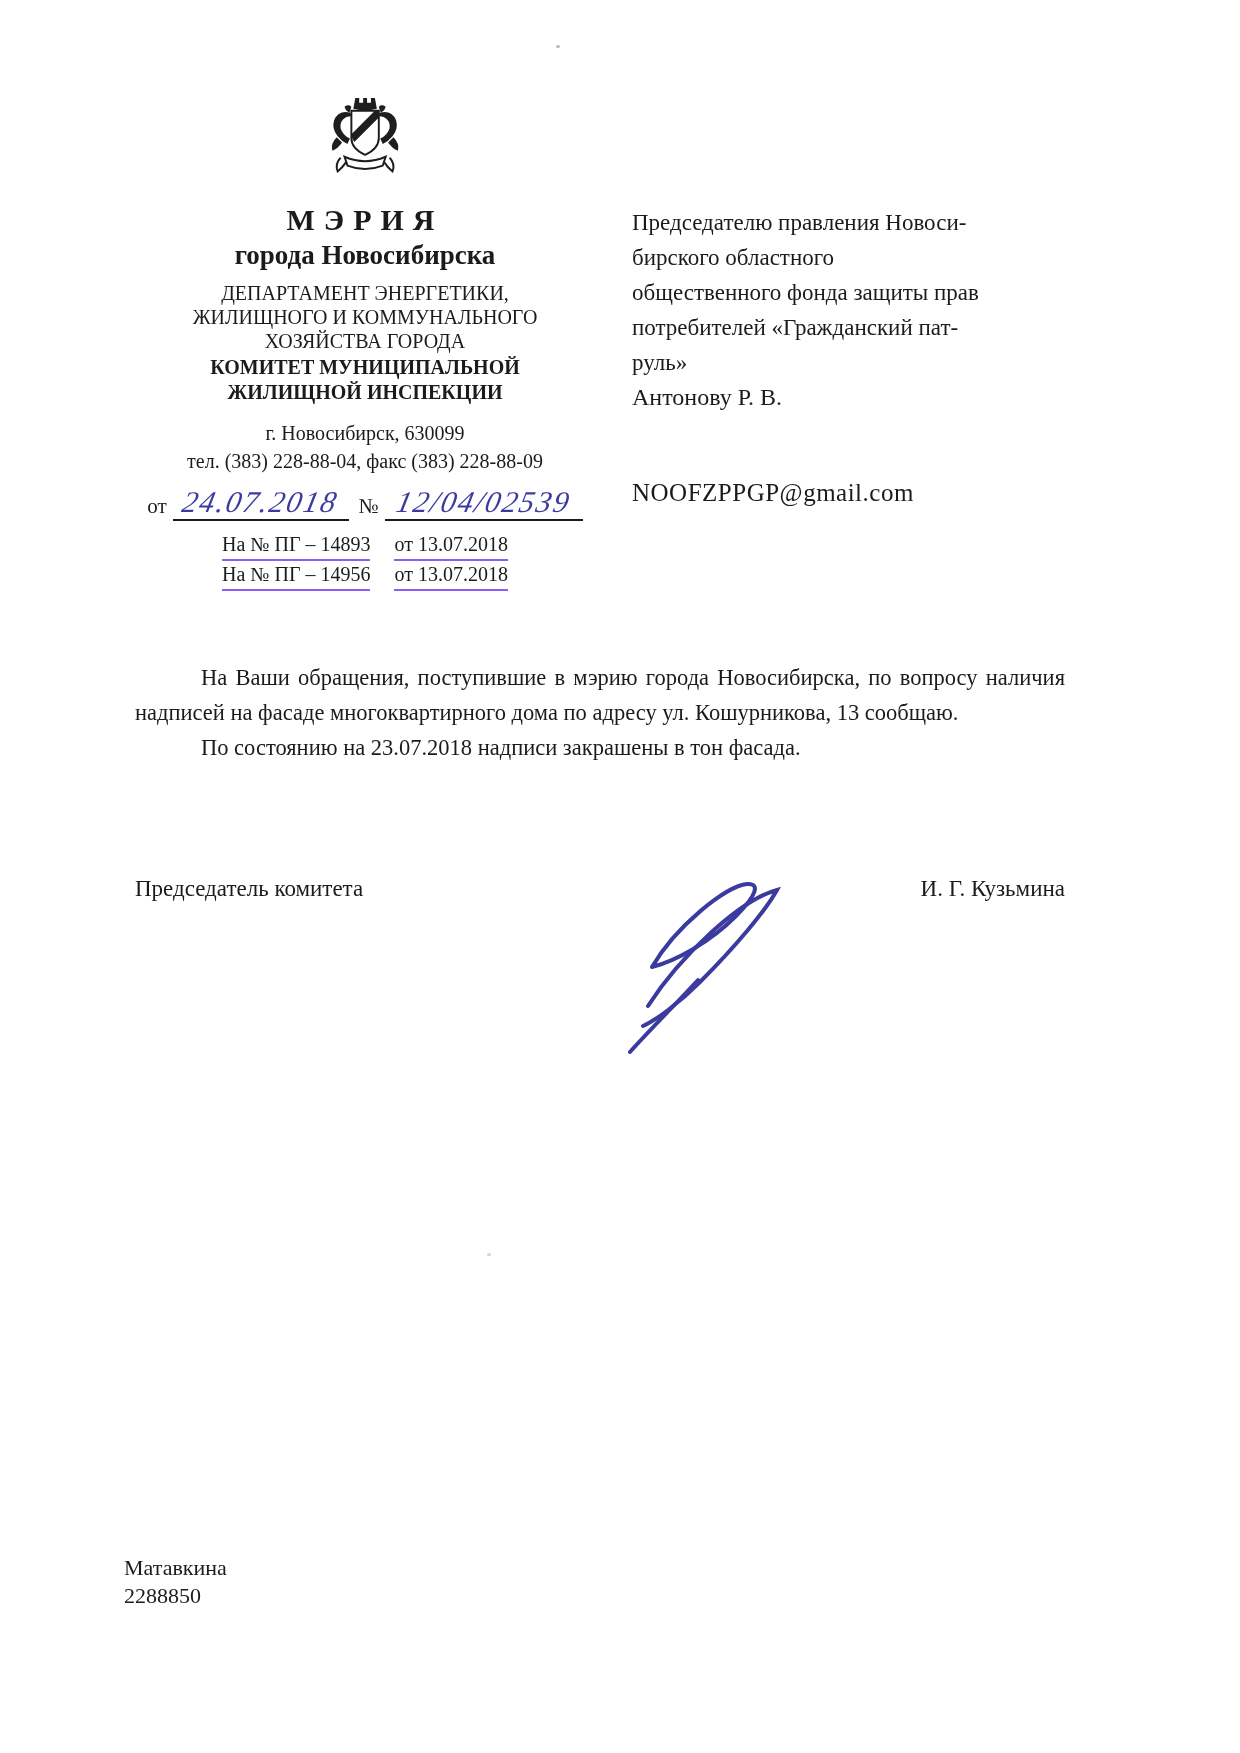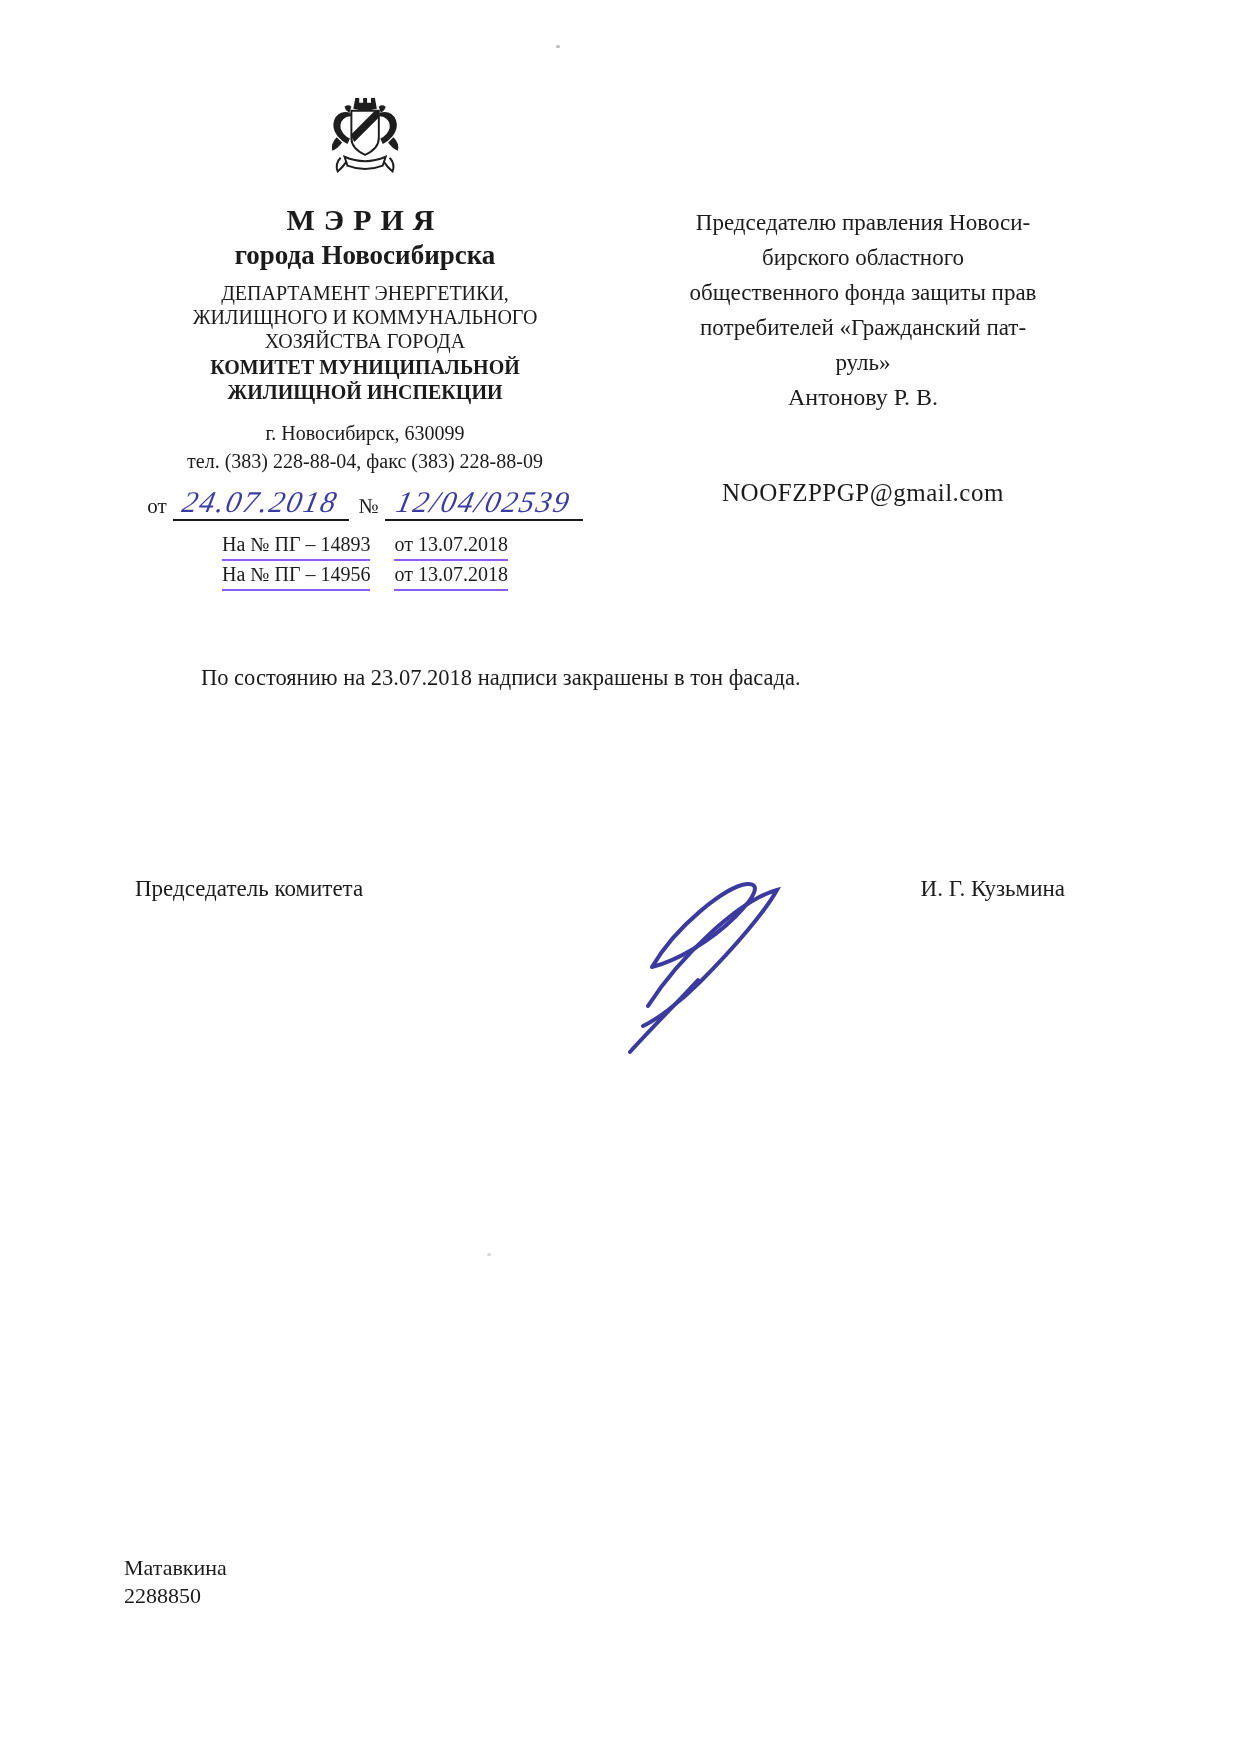--- a/index.html
+++ b/index.html
@@ -57,21 +57,21 @@
   .incoming-line { line-height:27px; white-space:nowrap; }
   .incoming-line .u {
     border-bottom:2px solid #8b5cf6; padding-bottom:1px;
     display:inline-block;
   }
   .incoming-line .u + .u { margin-left:24px;font-family:Liberation Serif, serif; }
 
   
   .recipient {
     position:absolute; left:632px; top:205px; width:462px;
-    font-size:23px; line-height:35px; text-align:center;
+    font-size:23px; line-height:35px; text-align:left;
   }
   .recipient-name { font-size:24px; }
   .recipient-email { margin-top:60px; font-size:25px; letter-spacing:0.5px; }
 
   
   .body-text {
     position:absolute; left:135px; top:660px; width:930px;
     font-size:22.5px; line-height:35px;
     text-align:justify;
   }
@@ -169,20 +169,21 @@
     <div>Председателю правления Новоси-</div>
     <div>бирского  областного</div>
     <div>общественного фонда защиты прав</div>
     <div>потребителей «Гражданский пат-</div>
     <div>руль»</div>
     <div class="recipient-name">Антонову Р. В.</div>
     <div class="recipient-email">NOOFZPPGP@gmail.com</div>
   </div>
 
   <div class="body-text">
+    <p>На Ваши обращения, поступившие в мэрию города Новосибирска, по вопросу наличия надписей на фасаде многоквартирного дома по адресу ул. Кошурникова, 13 сообщаю.</p>
     <p>По состоянию на 23.07.2018 надписи закрашены в тон фасада.</p>
   </div>
 
   <div class="sig-row">
     <span>Председатель комитета</span>
     <span>И. Г. Кузьмина</span>
   </div>
 
   <svg class="signature-svg" width="230" height="230" viewBox="0 0 230 230" aria-hidden="true">
     <g fill="none" stroke="#3b3b9f" stroke-width="4" stroke-linecap="round">

